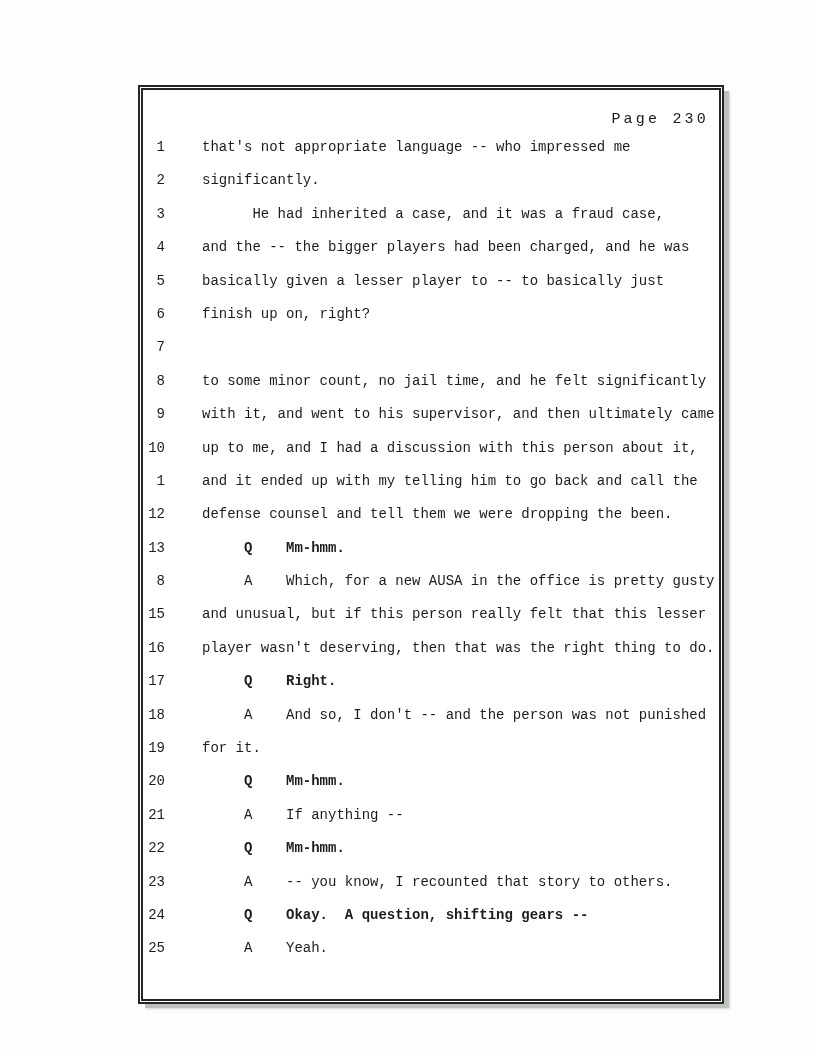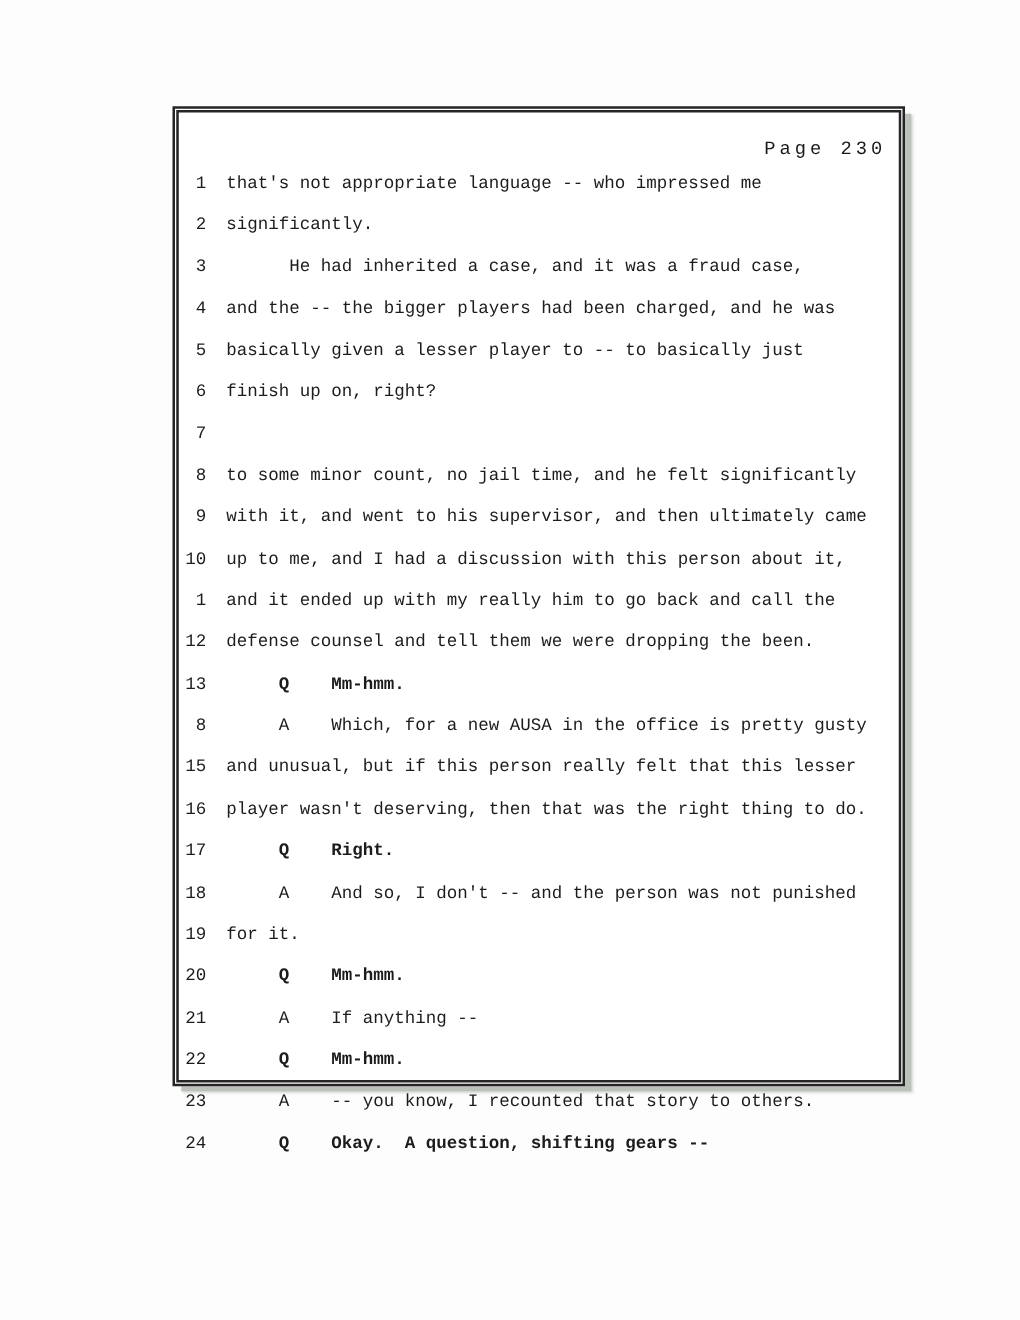--- a/index.html
+++ b/index.html
@@ -14,21 +14,21 @@
   .canvas {
     position: relative;
     width: 816px;
     height: 1056px;
   }
   .page-frame {
     position: absolute;
     left: 138px;
     top: 85px;
     width: 586px;
-    height: 784px;
+    height: 919px;
     box-sizing: border-box;
     background: #ffffff;
     border: 5px double #252525;
     box-shadow: 6px 5px 0 -1px #bcc1bc, 7px 6px 2px -1px #d4d8d4;
   }
   .page-number {
     position: absolute;
     top: 21px;
     right: 10px;
     font-size: 15px;
@@ -50,21 +50,21 @@
   }
   .t-num {
     width: 19px;
     margin-left: 3px;
     text-align: right;
     font-size: 14px;
     color: #1c1c1c;
     flex: none;
   }
   .t-text {
-    margin-left: 16px;
+    margin-left: 37px;
     font-size: 14px;
     color: #1c1c1c;
     white-space: pre;
   }
   .t-text.bold {
     font-weight: bold;
   }
   .scan-speck {
     position: absolute;
     left: 180px;
@@ -129,21 +129,21 @@
     <span class="t-text">with it, and went to his supervisor, and then ultimately came</span>
   </div>
 
   <div class="t-line">
     <span class="t-num">10</span>
     <span class="t-text">up to me, and I had a discussion with this person about it,</span>
   </div>
 
   <div class="t-line">
     <span class="t-num">1</span>
-    <span class="t-text">and it ended up with my really him to go back and call the</span>
+    <span class="t-text">and it ended up with my telling him to go back and call the</span>
   </div>
 
   <div class="t-line">
     <span class="t-num">12</span>
     <span class="t-text">defense counsel and tell them we were dropping the been.</span>
   </div>
 
   <div class="t-line">
     <span class="t-num">13</span>
     <span class="t-text bold">     Q    Mm-hmm.</span>
@@ -197,15 +197,19 @@
   <div class="t-line">
     <span class="t-num">23</span>
     <span class="t-text">     A    -- you know, I recounted that story to others.</span>
   </div>
 
   <div class="t-line">
     <span class="t-num">24</span>
     <span class="t-text bold">     Q    Okay.  A question, shifting gears --</span>
   </div>
 
+  <div class="t-line">
+    <span class="t-num">25</span>
+    <span class="t-text">     A    Yeah.</span>
+  </div>
 </div>
   </div>
 </div>
 
 </body></html>

